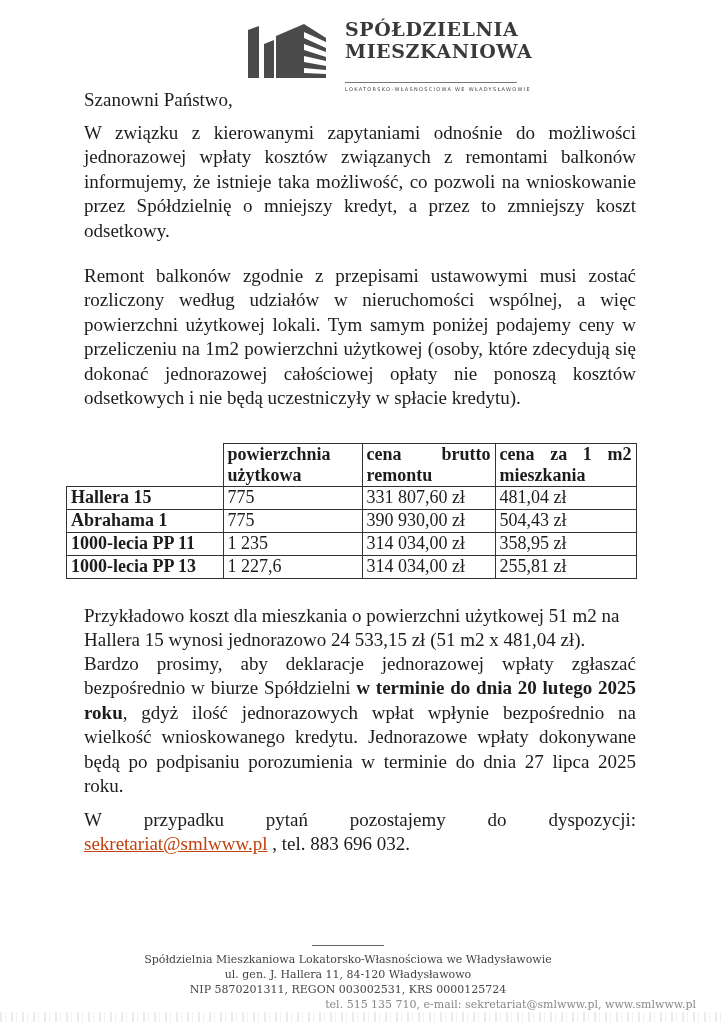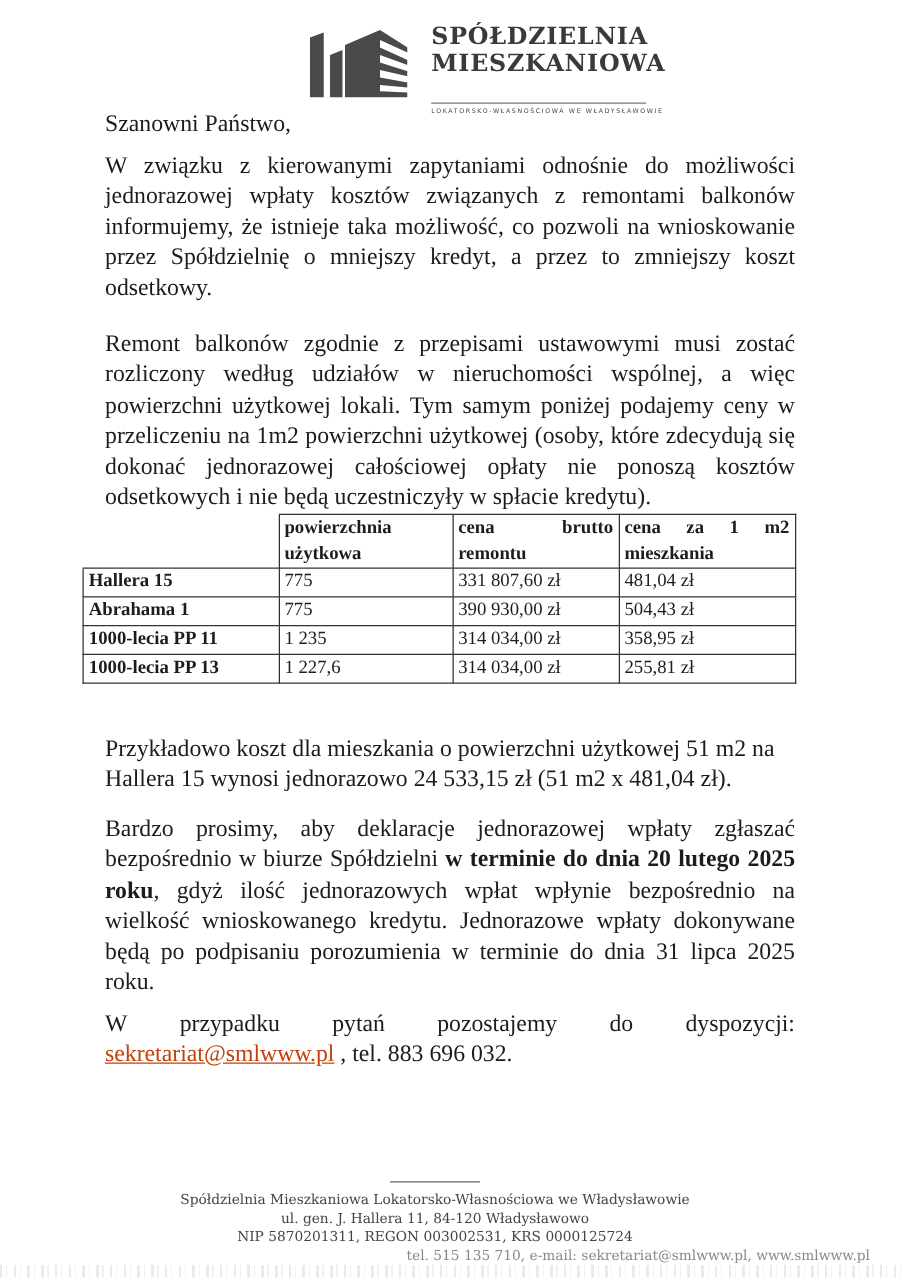--- a/index.html
+++ b/index.html
@@ -10,24 +10,24 @@
   .logo-title { position: absolute; left: 97px; top: 0; font-family: "DejaVu Serif", serif;
                 font-weight: bold; font-size: 19px; letter-spacing: 0.6px; color: #3a3a3a; line-height: 22px; }
   .logo-rule { position: absolute; left: 97px; top: 64px; width: 172px; height: 1px; background: #777; }
   .logo-sub { position: absolute; left: 97px; top: 68px; font-family: "DejaVu Sans", sans-serif;
               font-size: 5px; letter-spacing: 1.3px; color: #444; white-space: nowrap; }
   .text { position: absolute; left: 84px; width: 552px; font-size: 19px; line-height: 24.4px;
           text-align: justify; }
   .greeting { top: 88px; }
   .p1 { top: 121px; }
   .p2 { top: 264px; }
-  .p3 { top: 588px; left: 84px; }
+  .p3 { top: 604px; left: 84px; }
   .p4 { top: 652px; }
   .p5 { top: 808px; }
-  .tbl { position: absolute; left: 66px; top: 411px; border-collapse: collapse; font-size: 15px; }
+  .tbl { position: absolute; left: 66px; top: 443px; border-collapse: collapse; font-size: 18px; }
   .tbl td { border: 1px solid #333; padding: 0 4px; line-height: 21px; height: 22px; vertical-align: top; }
   .tbl td.empty { border: none; border-right: 1px solid #333; border-bottom: 1px solid #333; }
   .tbl th, .tbl .hdr { font-weight: bold; text-align: justify; }
   .tbl .rowlabel { font-weight: bold; }
   .c0 { width: 148px; } .c1 { width: 130px; } .c2 { width: 124px; } .c3 { width: 132px; }
   .hdr-cell { line-height: 21px; padding-top: 1px; }
   .justify-line { display: flex; justify-content: space-between; }
   .link { color: #c2410c; text-decoration: underline; }
   .footer { position: absolute; left: 0; width: 696px; top: 945px; text-align: center;
             font-family: "DejaVu Serif", serif; color: #444; font-size: 11px; line-height: 15px; }
@@ -94,21 +94,21 @@
     <td>1 227,6</td>
     <td>314 034,00 zł</td>
     <td>255,81 zł</td>
   </tr>
 </tbody>
   </table>
 
 <div class="text p3" style="text-align:left;">Przykładowo koszt dla mieszkania o powierzchni użytkowej 51 m2 na Hallera 15 wynosi jednorazowo 24 533,15 zł (51 m2 x 481,04 zł).</div>
 
 <div class="text p4">
-  <span>Bardzo prosimy, aby deklaracje jednorazowej wpłaty zgłaszać bezpośrednio w biurze Spółdzielni </span><b>w terminie do dnia 20 lutego 2025 roku</b><span>, gdyż ilość jednorazowych wpłat wpłynie bezpośrednio na wielkość wnioskowanego kredytu. Jednorazowe wpłaty dokonywane będą po podpisaniu porozumienia w terminie do dnia 31 lipca 2025 roku.</span>
+  <span>Bardzo prosimy, aby deklaracje jednorazowej wpłaty zgłaszać bezpośrednio w biurze Spółdzielni </span><b>w terminie do dnia 20 lutego 2025 roku</b><span>, gdyż ilość jednorazowych wpłat wpłynie bezpośrednio na wielkość wnioskowanego kredytu. Jednorazowe wpłaty dokonywane będą po podpisaniu porozumienia w terminie do dnia 27 lipca 2025 roku.</span>
 </div>
 
 <div class="text p5">
   <div class="justify-line">
     <span>W</span>
     <span>przypadku</span>
     <span>pytań</span>
     <span>pozostajemy</span>
     <span>do</span>
     <span>dyspozycji:</span>

